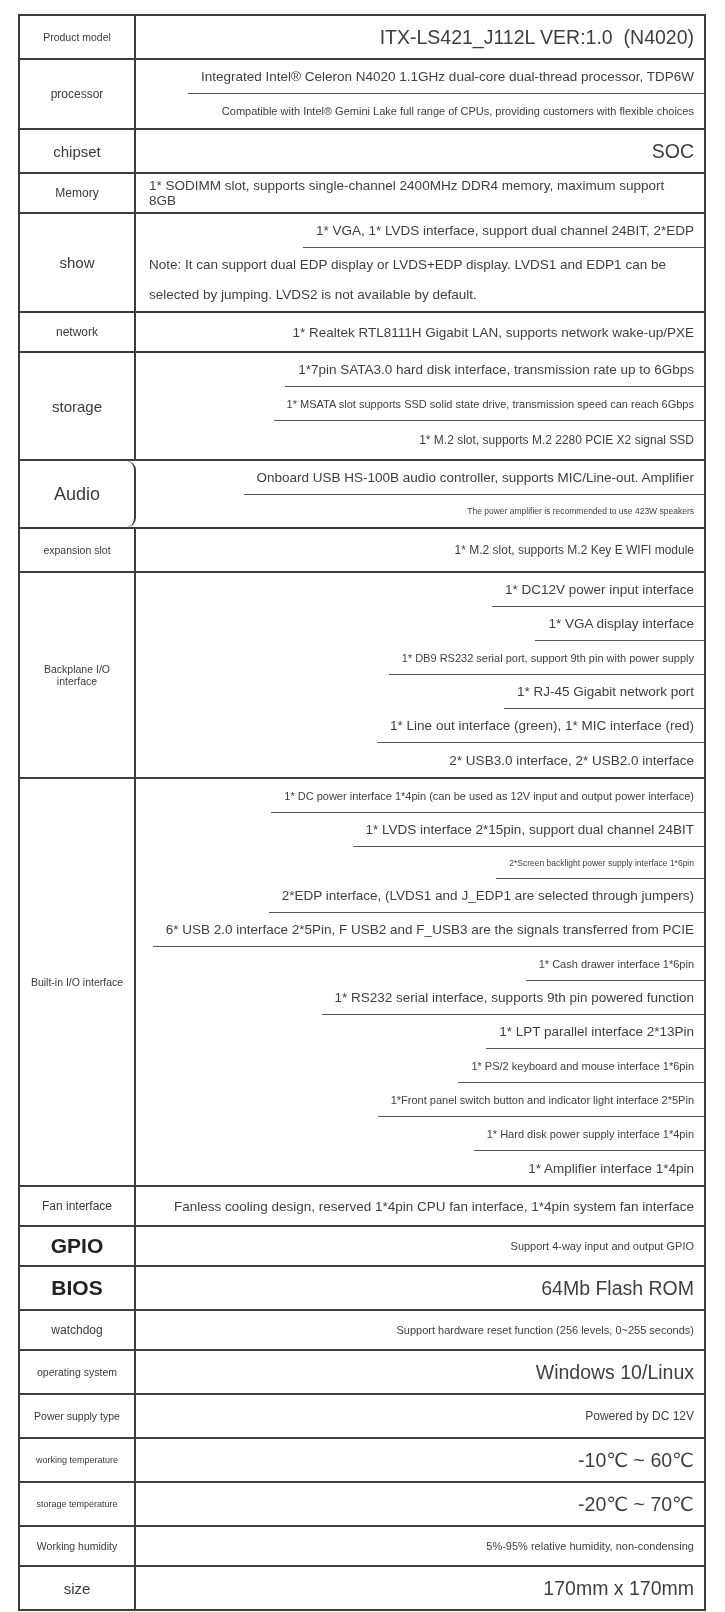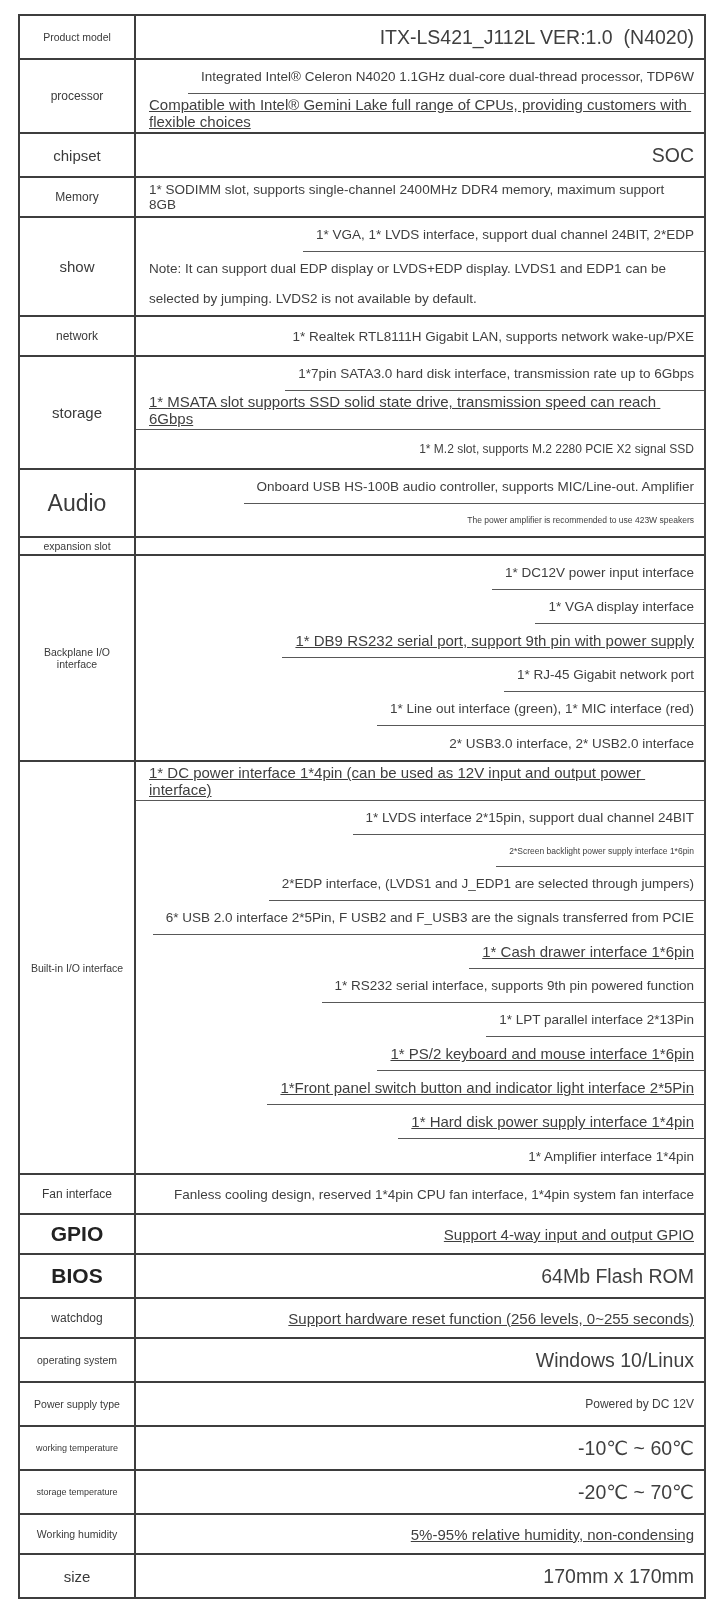--- a/index.html
+++ b/index.html
@@ -51,34 +51,34 @@
     padding: 2px 10px 2px 13px;
     border-bottom: 1px solid #585858;
     box-sizing: border-box;
     white-space: pre-wrap;
     color: #3f3f3f;
   }
   .row:last-child { border-bottom: none; }
 
   
   .sz-xs { font-size: 8.5px;  min-height: 32px; }
-  .sz-sm { font-size: 15px;   min-height: 34px; text-decoration: underline; }
+  .sz-sm { font-size: 11px;   min-height: 34px; }
   .sz-md { font-size: 13.5px; min-height: 34px; }
   .sz-lg { font-size: 12px;   min-height: 38px; }
   .sz-xl { font-size: 19.5px; min-height: 41px; }
   .row.sz-sm:only-child, .row.sz-md:only-child { min-height: 38px; }
   .row.sz-lg:only-child, .row.sz-xl:only-child { min-height: 42px; }
   .row.tall { min-height: 56px; line-height: 2.2; }
 
   
   .lab-xs { font-size: 9px; }
   .lab-sm { font-size: 10.5px; }
   .lab-md { font-size: 12px; }
   .lab-lg { font-size: 15px; }
-  .lab-xl { font-size: 23px; }
+  .lab-xl { font-size: 18px; border-radius: 9px; }
   .lab-xl-bold { font-size: 21px; font-weight: bold; color: #222; }
 </style>
 </head>
 <body>
 
 <div class="spec-table" id="spec-table">
     <div class="section">
       <div class="label-cell lab-sm">Product model</div>
       <div class="rows">
         <div class="row sz-xl">ITX-LS421_J112L VER:1.0  (N4020)</div>
@@ -126,20 +126,23 @@
     </div>
     <div class="section">
       <div class="label-cell lab-xl">Audio</div>
       <div class="rows">
         <div class="row sz-md">Onboard USB HS-100B audio controller, supports MIC/Line-out. Amplifier</div>
         <div class="row sz-xs">The power amplifier is recommended to use 423W speakers</div>
       </div>
     </div>
     <div class="section">
       <div class="label-cell lab-sm">expansion slot</div>
+      <div class="rows">
+        <div class="row sz-lg">1* M.2 slot, supports M.2 Key E WIFI module</div>
+      </div>
     </div>
     <div class="section">
       <div class="label-cell lab-sm">Backplane I/O interface</div>
       <div class="rows">
         <div class="row sz-md">1* DC12V power input interface</div>
         <div class="row sz-md">1* VGA display interface</div>
         <div class="row sz-sm">1* DB9 RS232 serial port, support 9th pin with power supply</div>
         <div class="row sz-md">1* RJ-45 Gigabit network port</div>
         <div class="row sz-md">1* Line out interface (green), 1* MIC interface (red)</div>
         <div class="row sz-md">2* USB3.0 interface, 2* USB2.0 interface</div>

